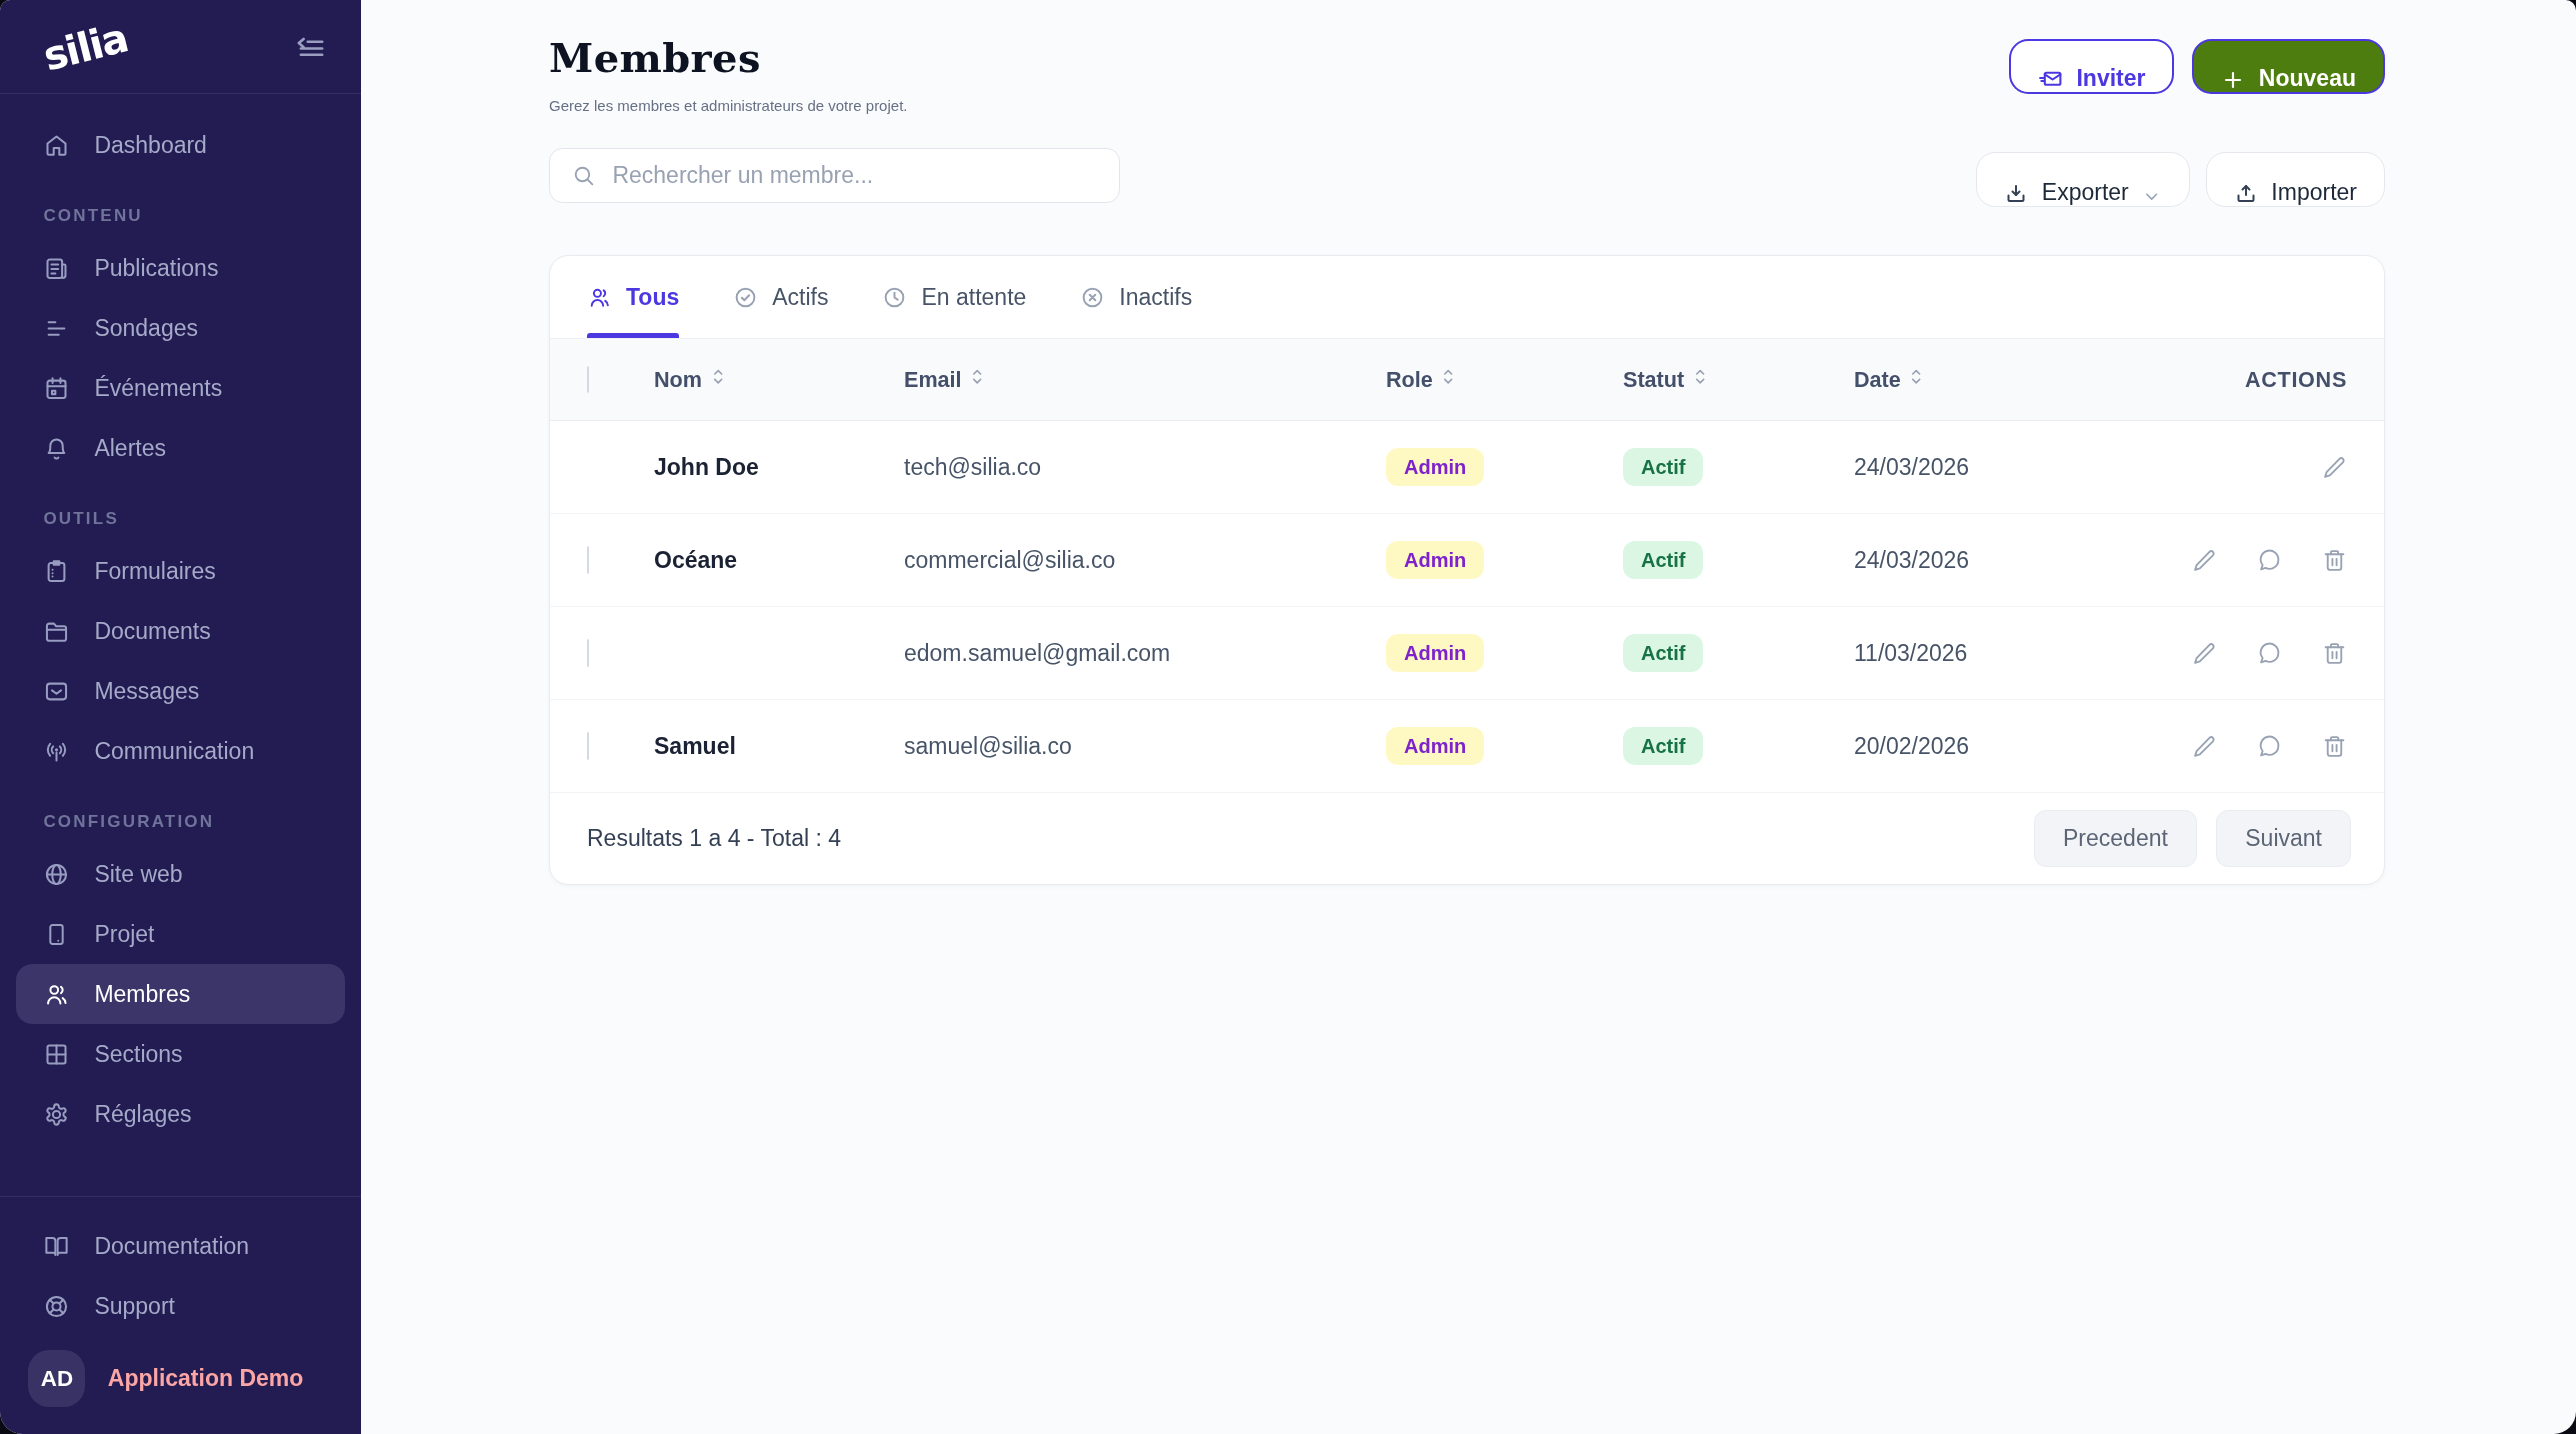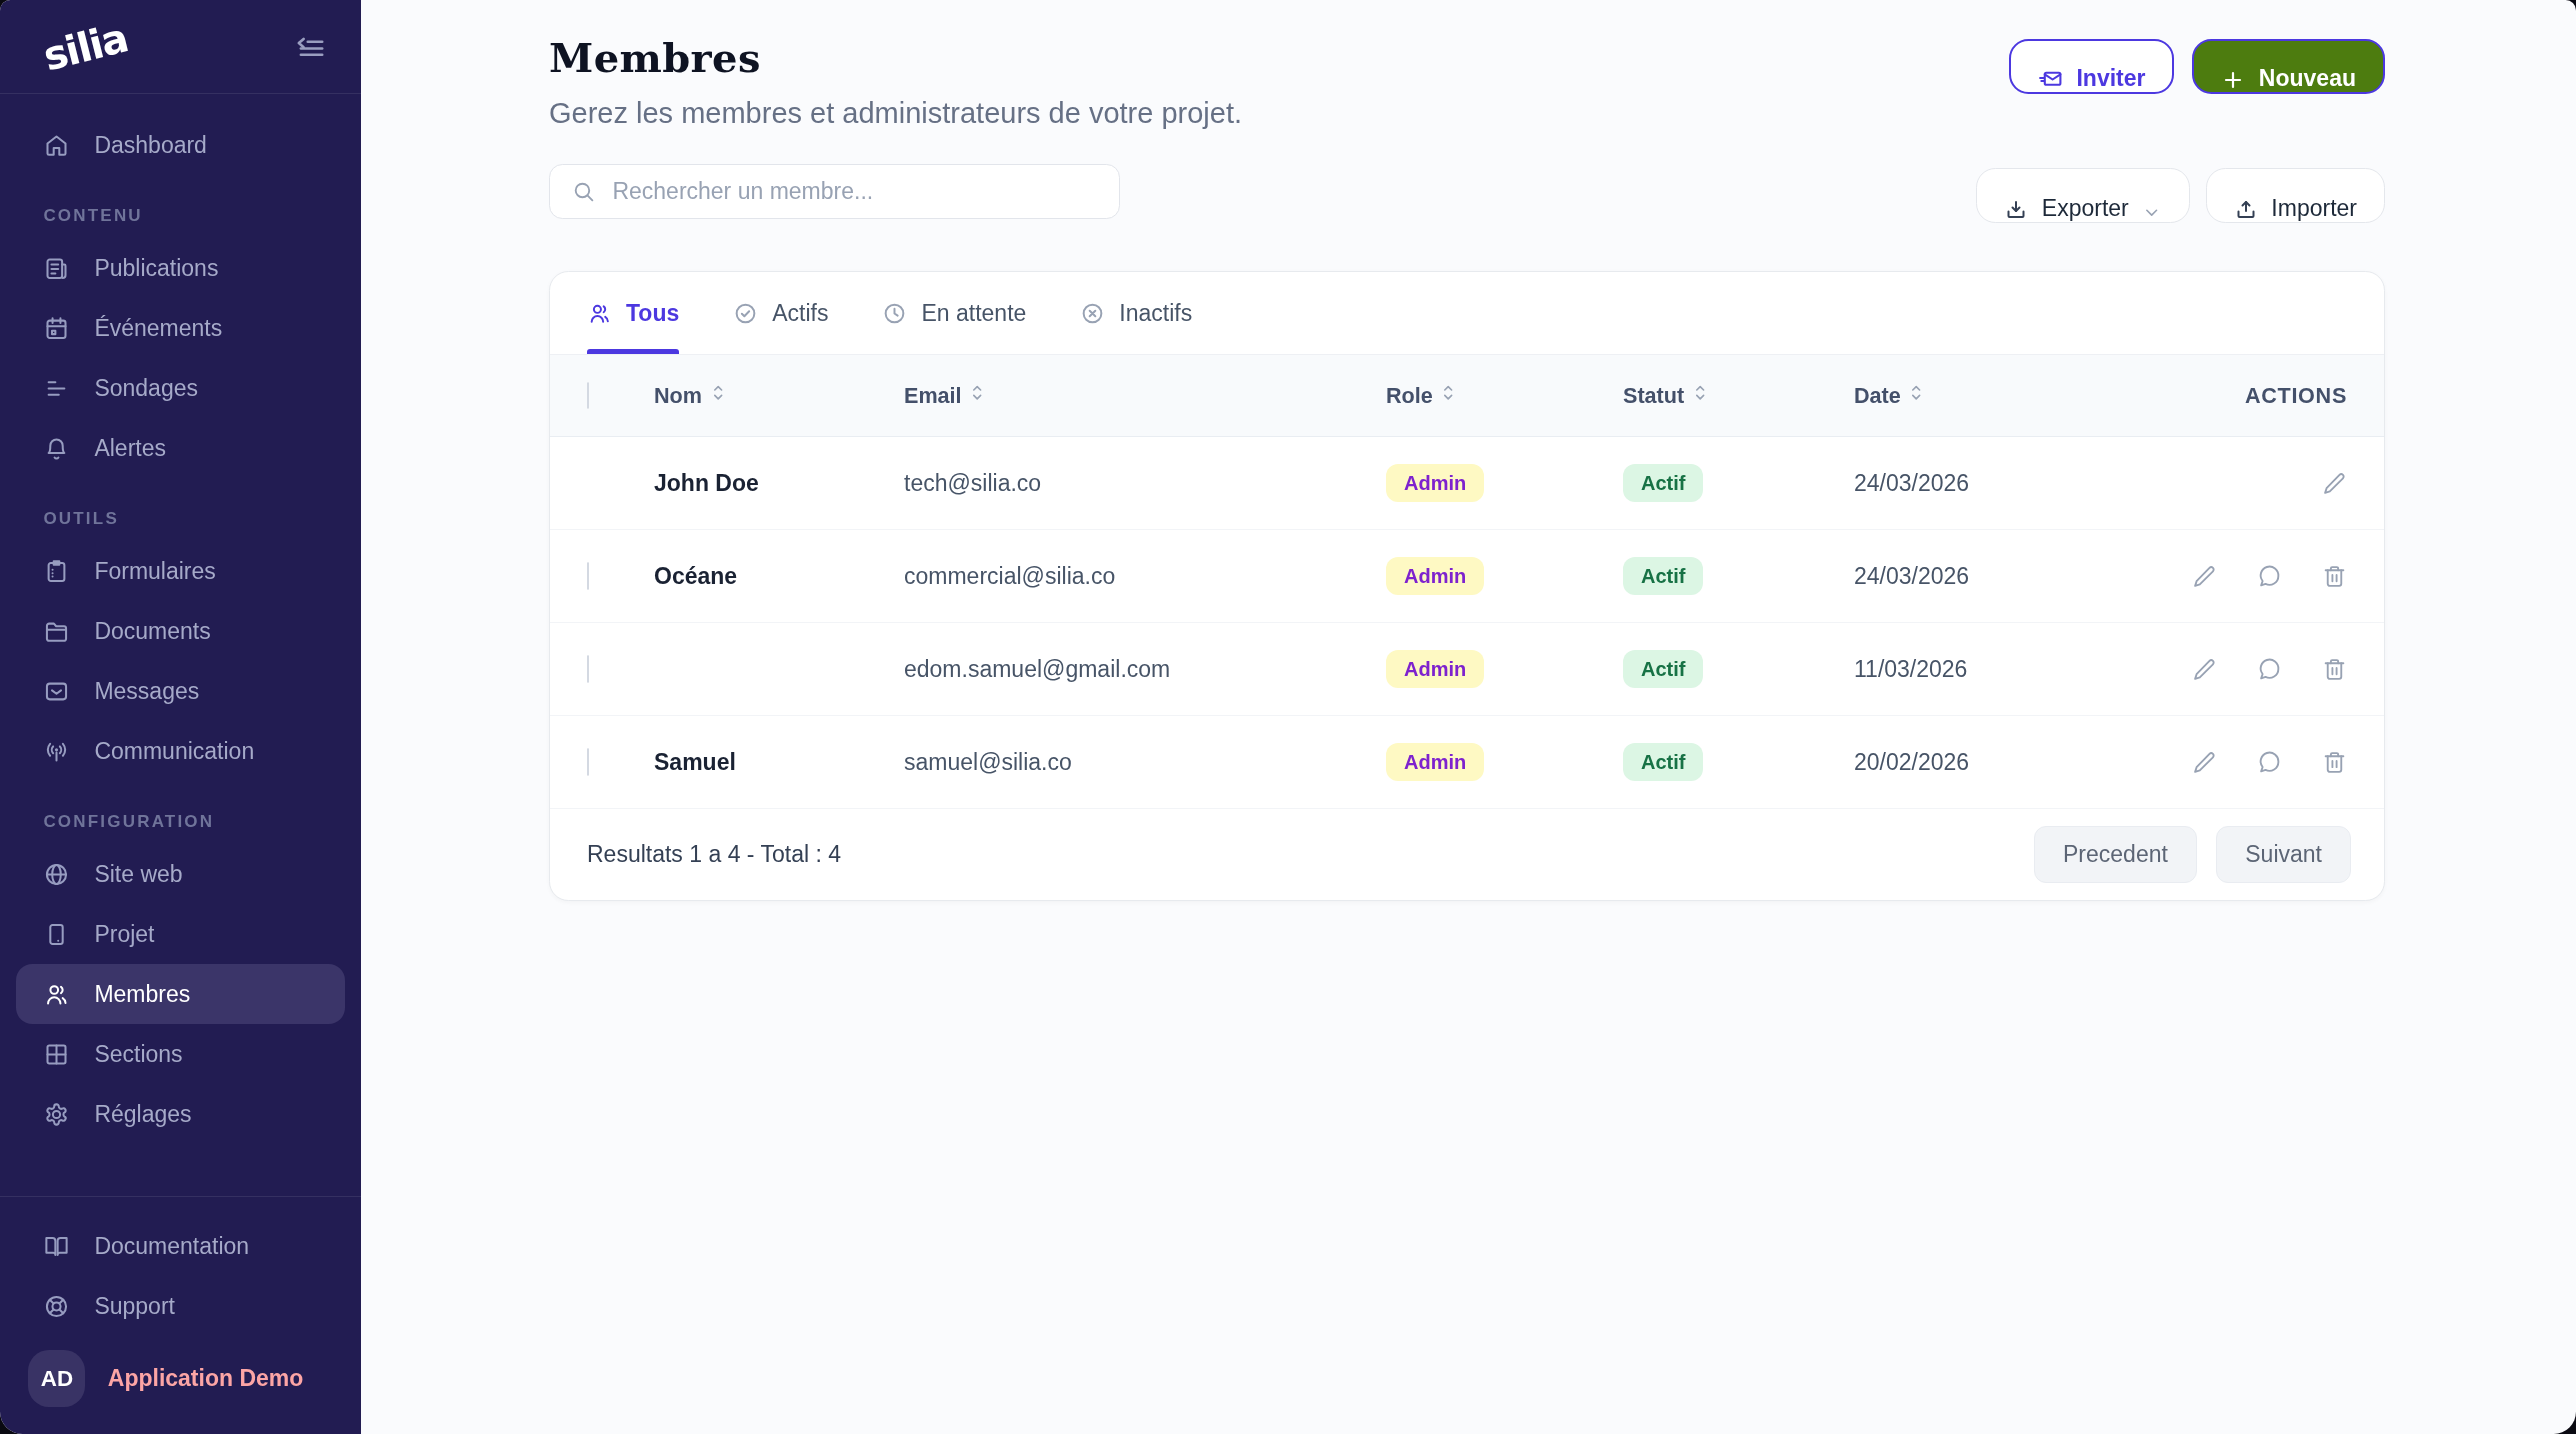--- a/index.html
+++ b/index.html
@@ -19,21 +19,21 @@
   .group-label { padding:31px 27px 12px 27px; font-size:17px; font-weight:bold; letter-spacing:2.2px; color:#70749a; }
   .sidebar-footer { border-top:1.5px solid rgba(255,255,255,0.09); padding:19.4px 16.4px 7.5px 16.4px; }
   .user-row { display:flex; align-items:center; gap:22.4px; padding:13.4px 12px 19.4px 12px; cursor:pointer; }
   .avatar { width:57px; height:57px; border-radius:21px; background:#393365; color:#ffffff; font-size:22.4px; font-weight:bold; display:flex; align-items:center; justify-content:center; }
   .user-name { color:#fca5a5; font-size:23px; font-weight:600; }
 
   
   .main { flex:1; padding:34px 191px 0 188px; }
   .page-header { display:flex; justify-content:space-between; align-items:flex-start; }
   .page-title { font-family:"DejaVu Serif", serif; font-weight:bold; font-size:40px; color:#0e1322; letter-spacing:0.4px; }
-  .page-subtitle { margin-top:16.4px; font-size:29px; color:#667085; }
+  .page-subtitle { margin-top:16.4px; font-size:15px; color:#667085; }
   .header-actions { display:flex; gap:18px; margin-top:4.5px; }
   .btn { display:inline-flex; align-items:flex-end; gap:13.4px; height:55px; padding:0 27px; border-radius:19.4px; font-size:23px; cursor:pointer; white-space:nowrap; }
   .btn-outline-accent { border:2.2px solid #4c38e0; color:#4c38e0; background:#ffffff; font-weight:600; }
   .btn-accent { background:#4d7c0f; color:#ffffff; border:2.2px solid #4c38e0; font-weight:600; }
   .btn-plain { background:#ffffff; border:1.5px solid #e4e7ec; color:#1d2939;margin-top:8px; }
   .btn-plain .ic { color:#344054; }
 
   .toolbar { display:flex; justify-content:space-between; align-items:center; margin-top:30px; }
   .search-box { width:571px; height:55px; background:#ffffff; border:1.5px solid #e2e5eb; border-radius:13.4px; display:flex; align-items:center; gap:16.4px; padding:0 21px; color:#98a2b3; }
   .search-box input { border:none; outline:none; font-size:23px; color:#475467; flex:1; font-family:"Liberation Sans", sans-serif; background:transparent; }
@@ -108,36 +108,36 @@
               <rect x="4" y="4" width="13" height="16.5" rx="2"></rect>
               <path d="M17 8.5h2a1 1 0 0 1 1 1v8.5a2.5 2.5 0 0 1-2.5 2.5"></path>
               <path d="M7.5 8.5h6M7.5 12.5h6M7.5 16.5h3.5"></path>
             </svg>
         </span>
         <span>Publications</span>
       </div>
       <div class="nav-item">
         <span class="ic">
           <svg width="27" height="27" viewBox="0 0 24 24" fill="none" stroke="currentColor" stroke-width="1.8" stroke-linecap="round" stroke-linejoin="round">
+              <path d="M5 6.5h6"></path>
+              <path d="M5 12h14"></path>
+              <path d="M5 17.5h9"></path>
+            </svg>
+        </span>
+        <span>Sondages</span>
+      </div>
+      <div class="nav-item">
+        <span class="ic">
+          <svg width="27" height="27" viewBox="0 0 24 24" fill="none" stroke="currentColor" stroke-width="1.8" stroke-linecap="round" stroke-linejoin="round">
               <rect x="4" y="5" width="16" height="15.5" rx="2"></rect>
               <path d="M8.5 3v4M15.5 3v4M4 10h16"></path>
               <path d="M8 14h3v3H8z"></path>
             </svg>
         </span>
         <span>Événements</span>
-      </div>
-      <div class="nav-item">
-        <span class="ic">
-          <svg width="27" height="27" viewBox="0 0 24 24" fill="none" stroke="currentColor" stroke-width="1.8" stroke-linecap="round" stroke-linejoin="round">
-              <path d="M5 6.5h6"></path>
-              <path d="M5 12h14"></path>
-              <path d="M5 17.5h9"></path>
-            </svg>
-        </span>
-        <span>Sondages</span>
       </div>
       <div class="nav-item">
         <span class="ic">
           <svg width="27" height="27" viewBox="0 0 24 24" fill="none" stroke="currentColor" stroke-width="1.8" stroke-linecap="round" stroke-linejoin="round">
               <path d="M6.5 9.5a5.5 5.5 0 0 1 11 0c0 5.5 1.5 6.5 1.5 6.5H5s1.5-1 1.5-6.5"></path>
               <path d="M10.3 20a2 2 0 0 0 3.4 0"></path>
             </svg>
         </span>
         <span>Alertes</span>
       </div>

